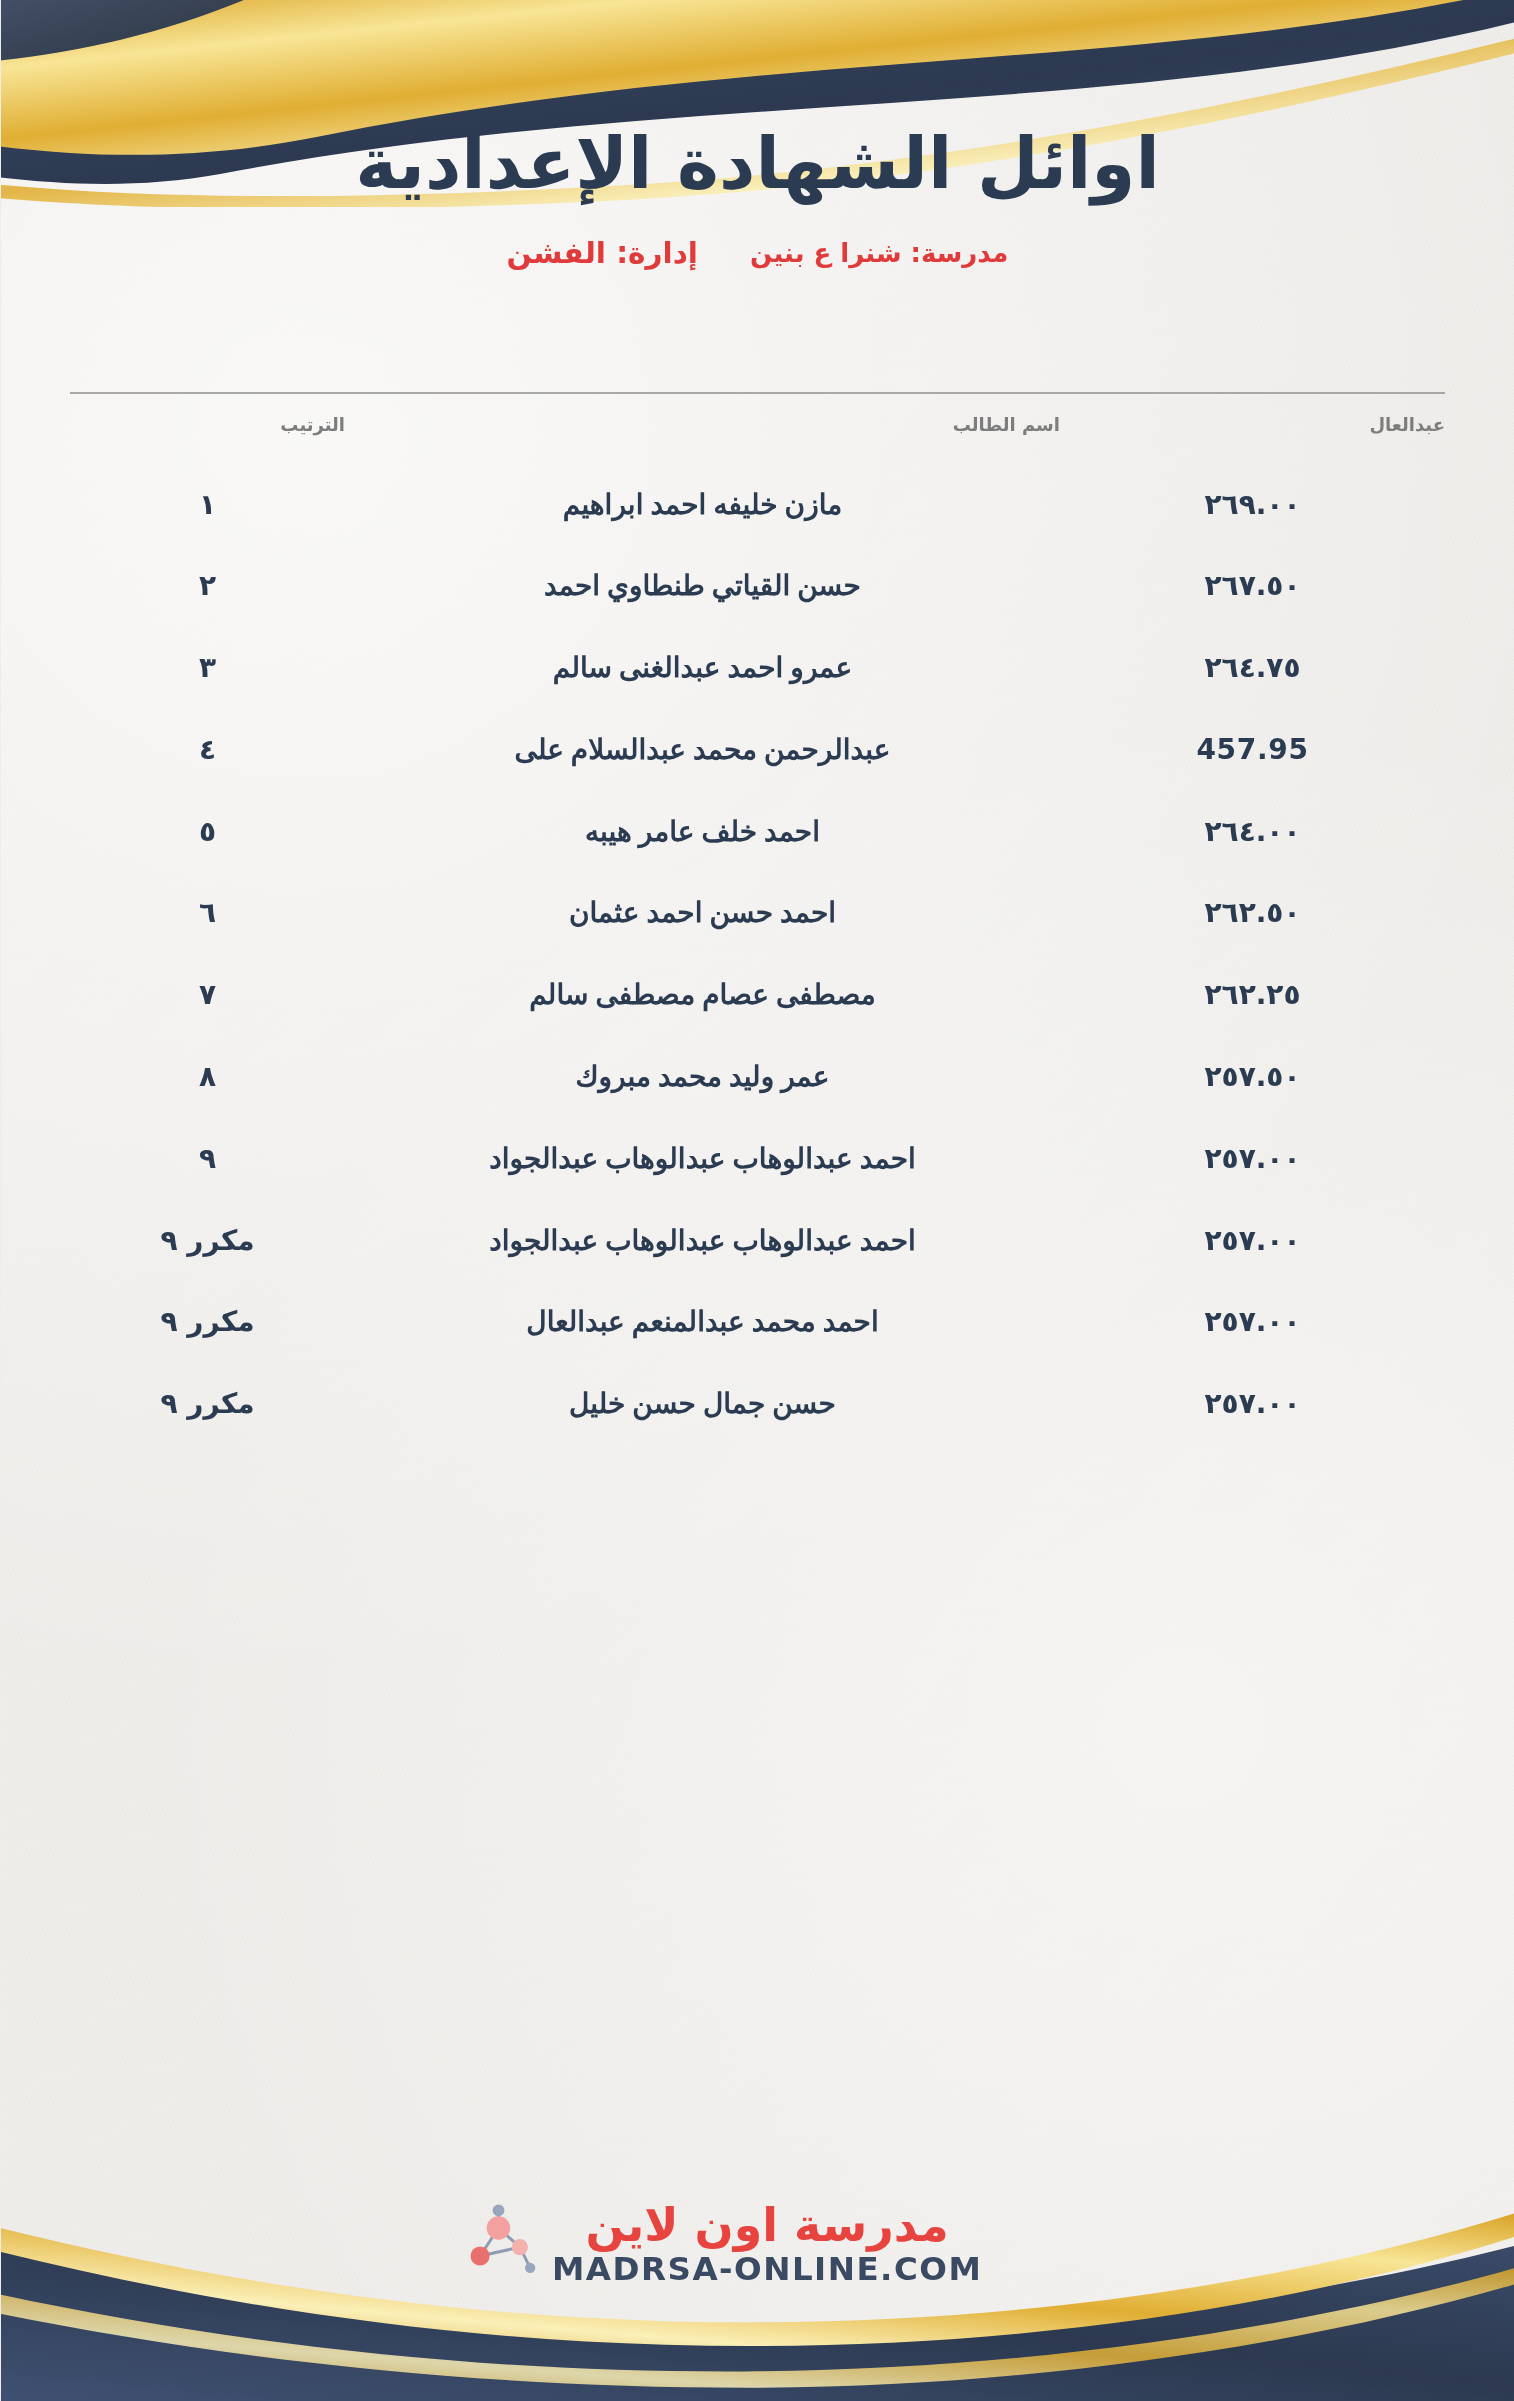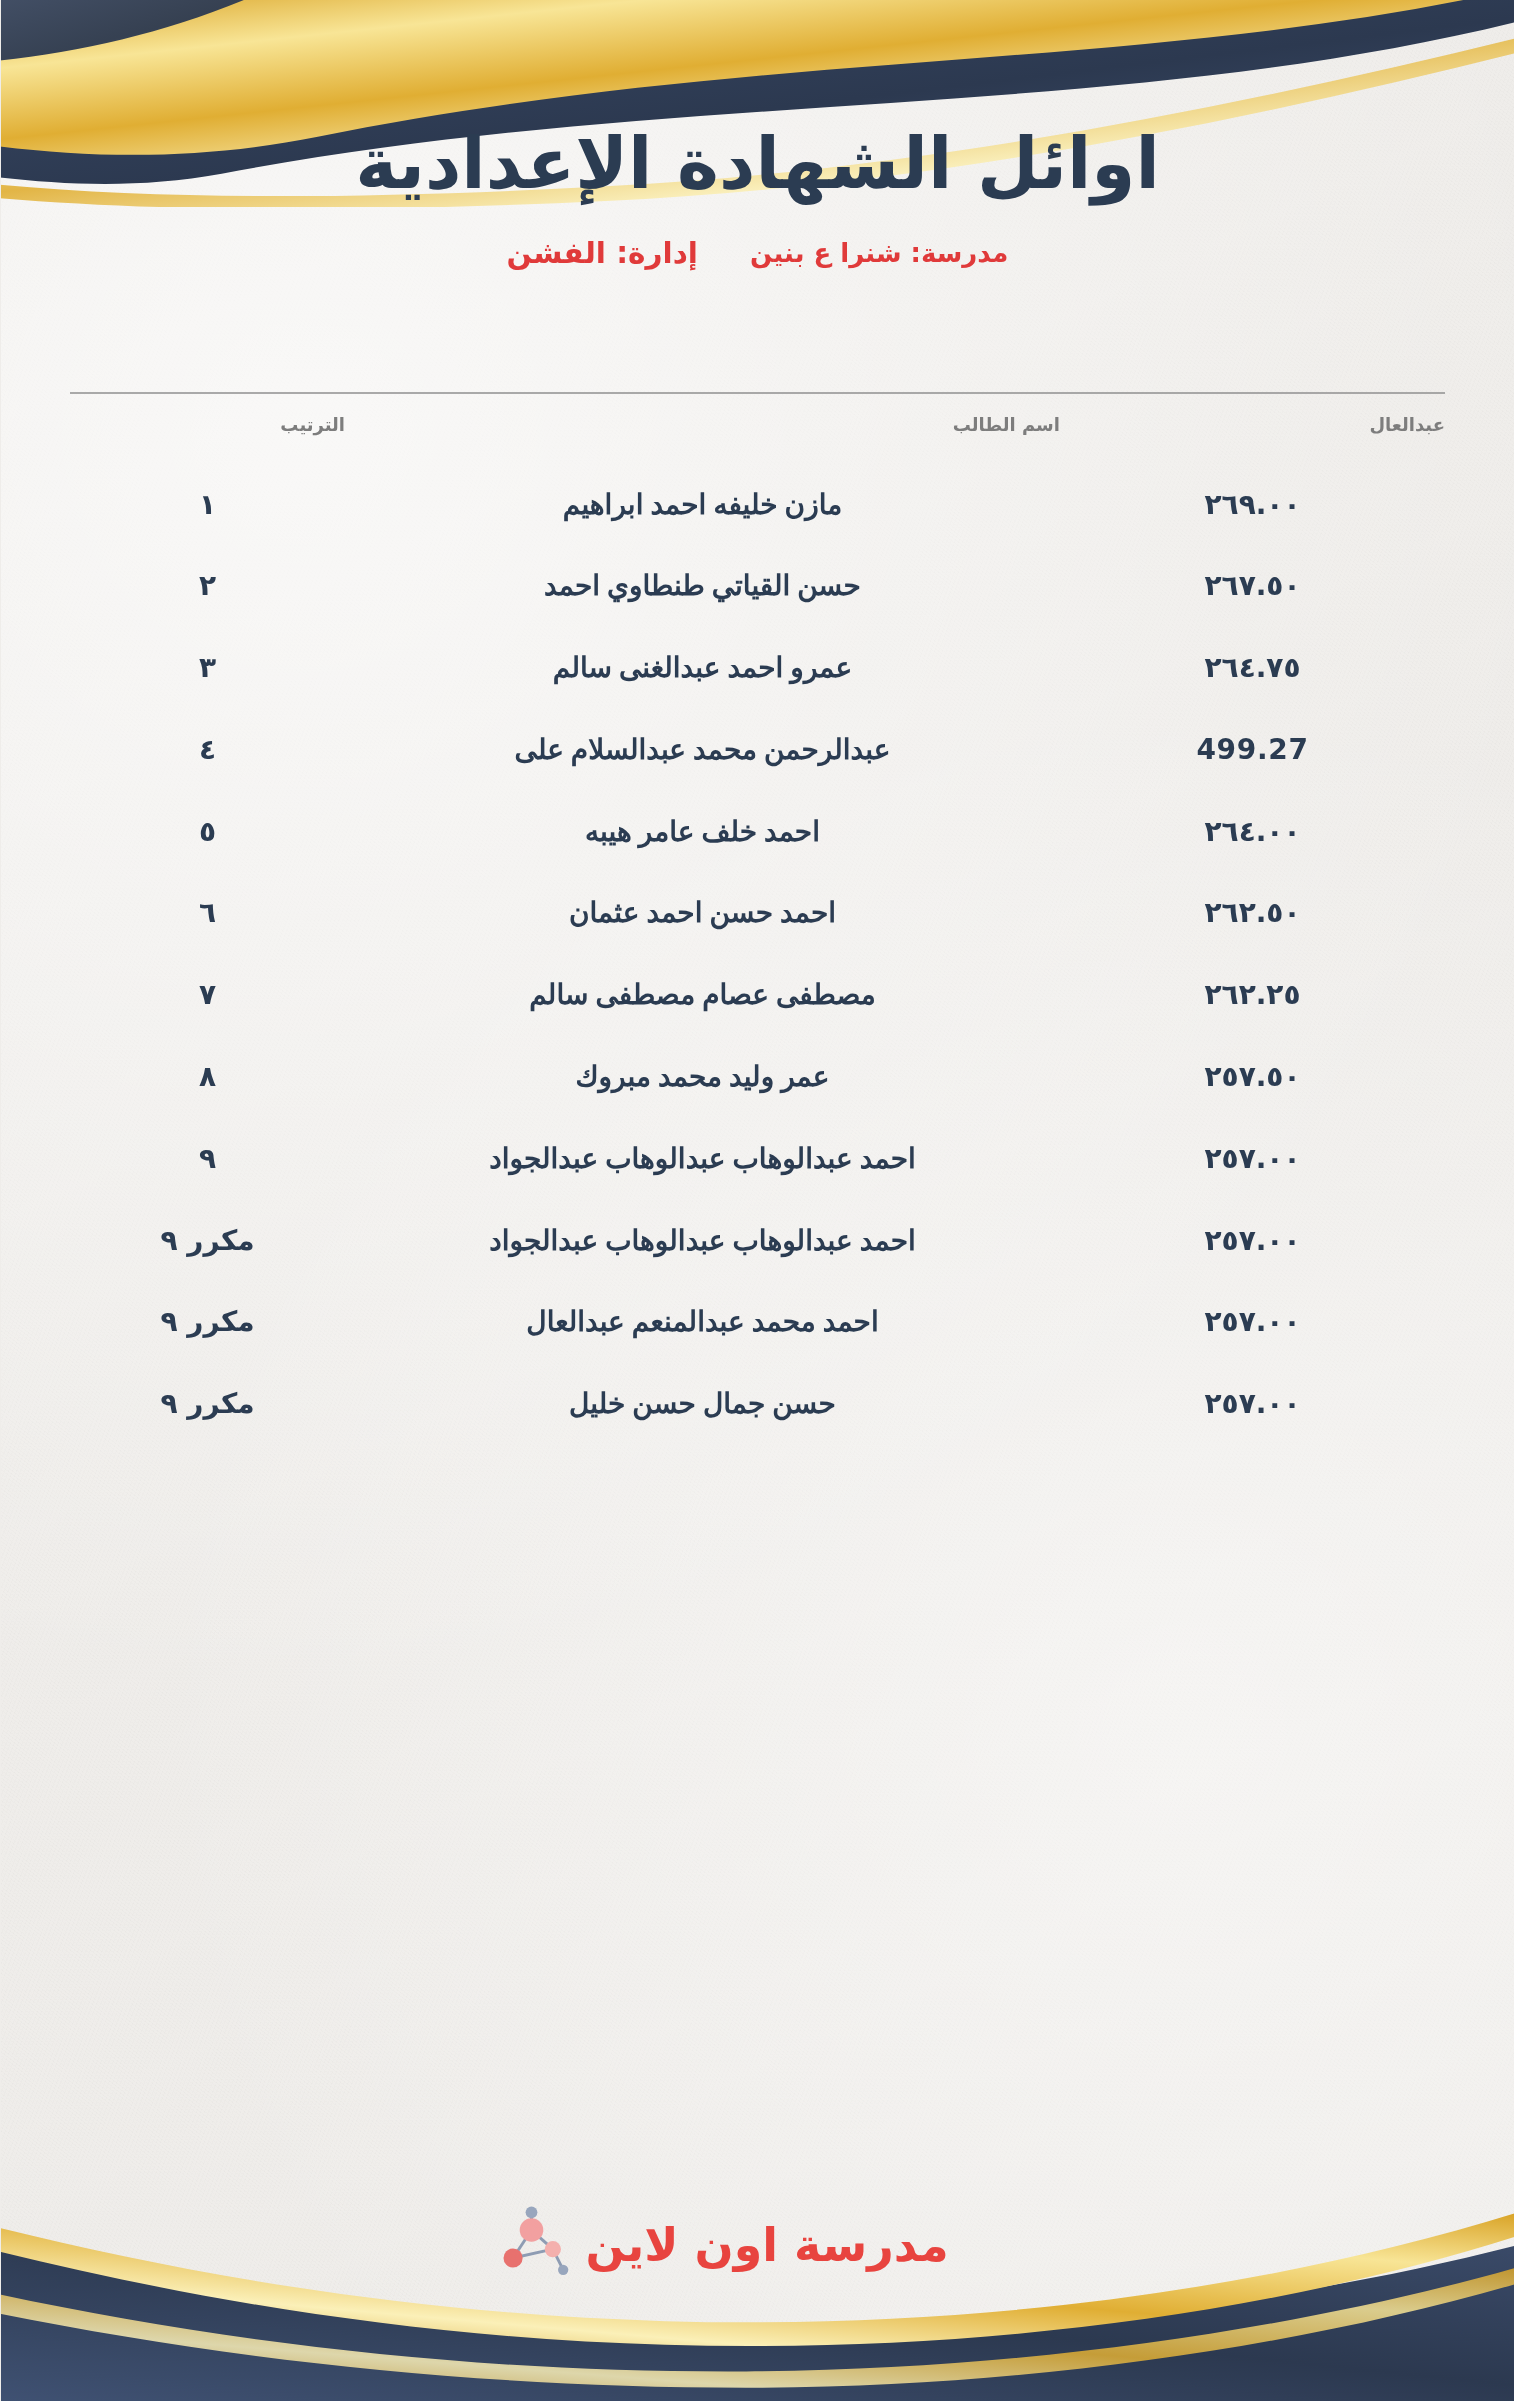--- a/index.html
+++ b/index.html
@@ -250,21 +250,21 @@
             <td class="cell-total">٢٦٧.٥٠</td>
             <td class="cell-name">حسن القياتي طنطاوي احمد</td>
             <td class="cell-rank">٢</td>
           </tr>
           <tr>
             <td class="cell-total">٢٦٤.٧٥</td>
             <td class="cell-name">عمرو احمد عبدالغنى سالم</td>
             <td class="cell-rank">٣</td>
           </tr>
           <tr>
-            <td class="cell-total">499.27</td>
+            <td class="cell-total">457.95</td>
             <td class="cell-name">عبدالرحمن محمد عبدالسلام على</td>
             <td class="cell-rank">٤</td>
           </tr>
           <tr>
             <td class="cell-total">٢٦٤.٠٠</td>
             <td class="cell-name">احمد خلف عامر هيبه</td>
             <td class="cell-rank">٥</td>
           </tr>
           <tr>
             <td class="cell-total">٢٦٢.٥٠</td>
@@ -301,20 +301,21 @@
             <td class="cell-name">حسن جمال حسن خليل</td>
             <td class="cell-rank">مكرر ٩</td>
           </tr>
         </tbody>
     </table>
   </div>
 
   <div class="footer-logo">
     <div class="logo-text-block">
       <span class="logo-ar">مدرسة اون لاين</span>
+      <span class="logo-en">MADRSA-ONLINE.COM</span>
     </div>
     <span class="logo-mark">
       <svg viewBox="0 0 110 110" width="81" height="81">
         <line x1="55" y1="34" x2="30" y2="72" stroke="#8e9cb3" stroke-width="4"></line>
         <line x1="55" y1="34" x2="84" y2="60" stroke="#8e9cb3" stroke-width="4"></line>
         <line x1="30" y1="72" x2="84" y2="60" stroke="#8e9cb3" stroke-width="4"></line>
         <line x1="55" y1="34" x2="55" y2="10" stroke="#8e9cb3" stroke-width="4"></line>
         <line x1="84" y1="60" x2="98" y2="88" stroke="#8e9cb3" stroke-width="4"></line>
         <circle cx="55" cy="34" r="16" fill="#f2a0a0"></circle>
         <circle cx="30" cy="72" r="13" fill="#e8716e"></circle>

